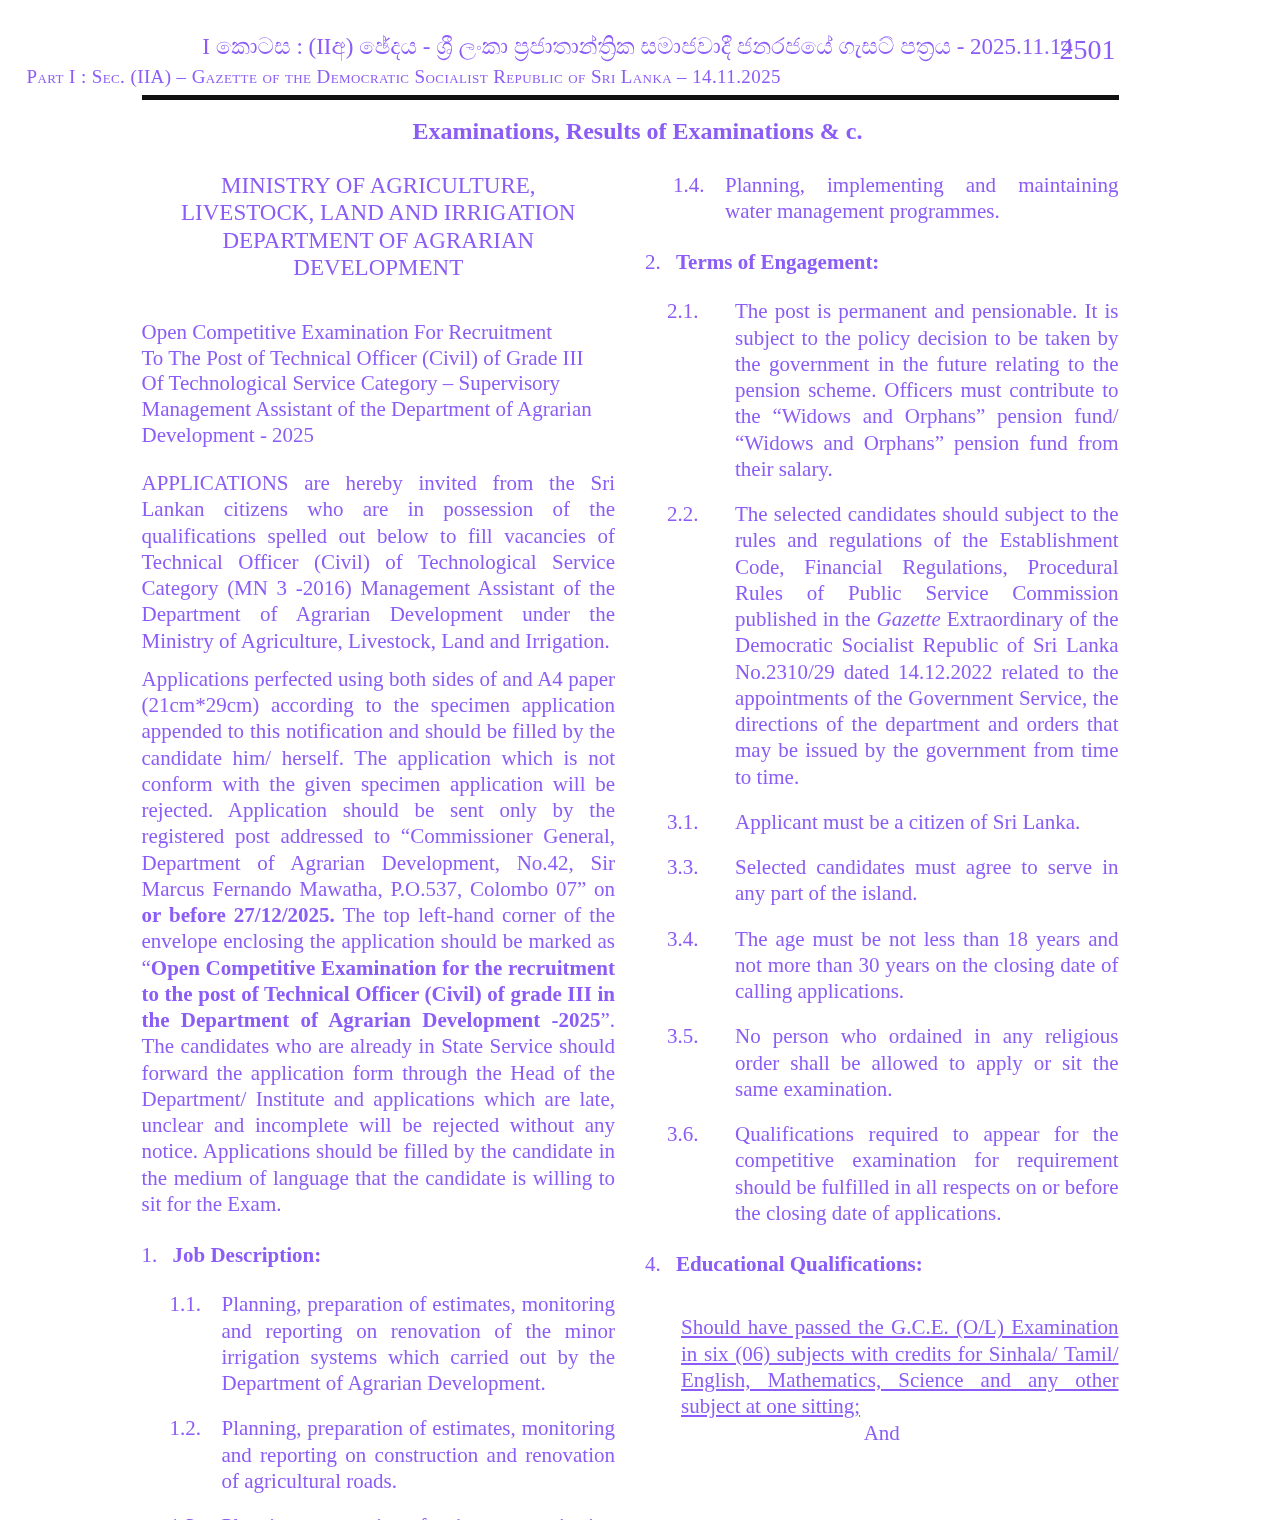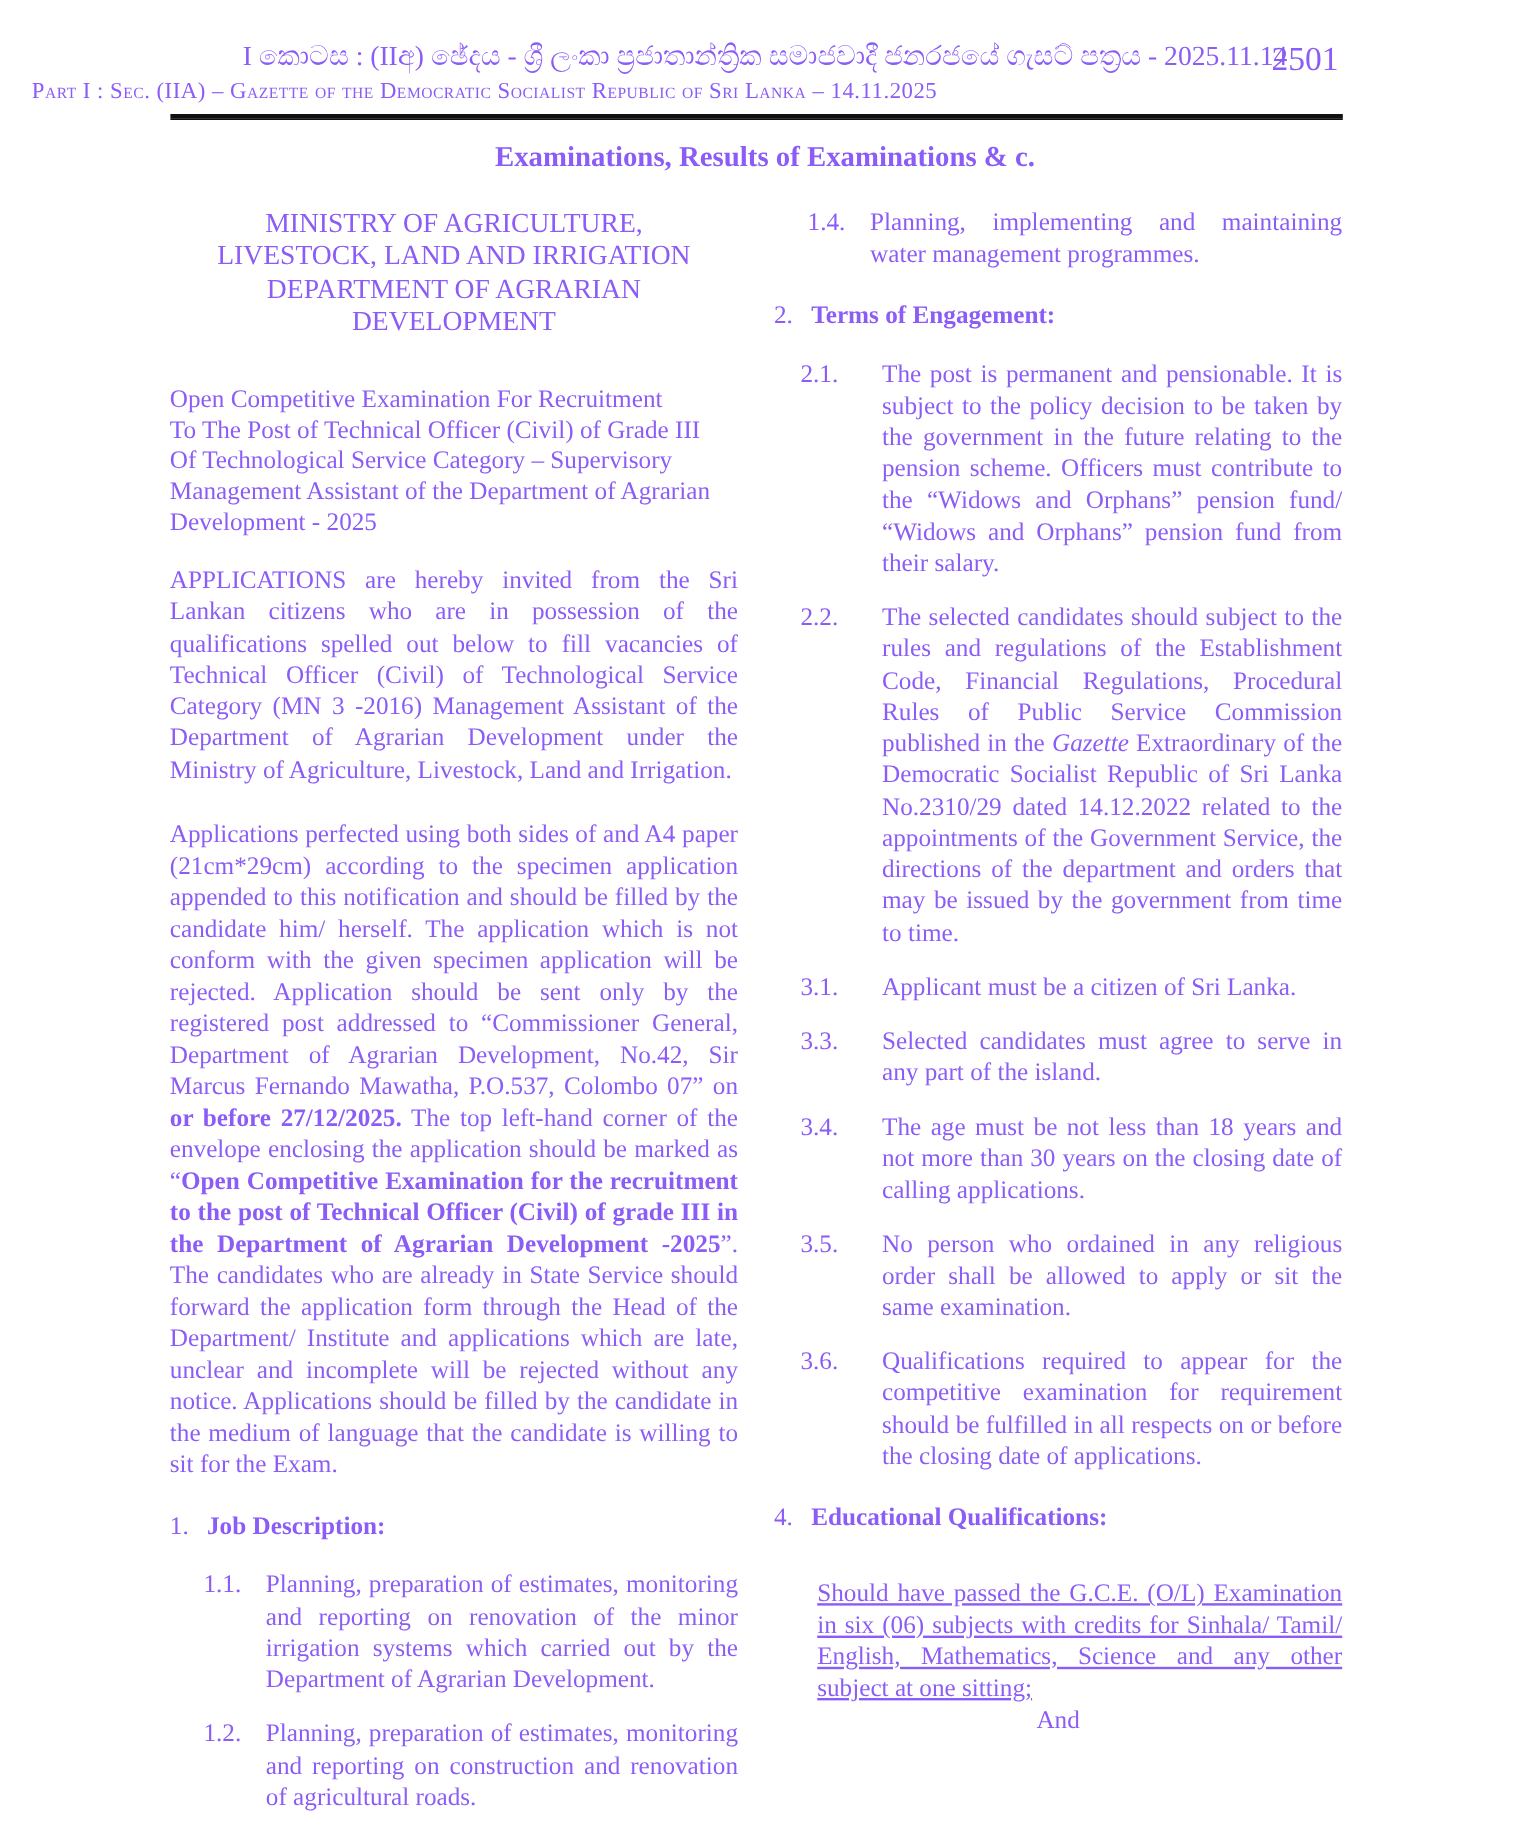--- a/index.html
+++ b/index.html
@@ -66,21 +66,21 @@
     line-height: 1.2;
   }
   .notice-title {
     margin: 38px 0 0 0;
     text-align: left;
     font-size: 21px;
     font-weight: normal;
     line-height: 1.22;
   }
   .para { margin: 22px 0 0 0; text-align: justify; }
-  .para2 { margin-top: 28px; }
+  .para2 { margin-top: 12px; }
   
   .sec-head { margin: 25px 0 23px 0; }
   .sec-num { display: inline-block; min-width: 31px; }
   .sec-title { font-weight: bold; }
   .item { display: flex; margin: 0 0 19px 0; gap: 14px; }
   .item .num { flex: 0 0 38px; margin-left: 28px; }
   .item.wide .num { flex: 0 0 54px; margin-left: 22px; }
   .item .txt { flex: 1; text-align: justify; }
   .edu-para { margin: 37px 0 0 36px; text-align: justify; text-decoration: underline; }
   .and-label { text-align: center; margin-top: 1px; }

